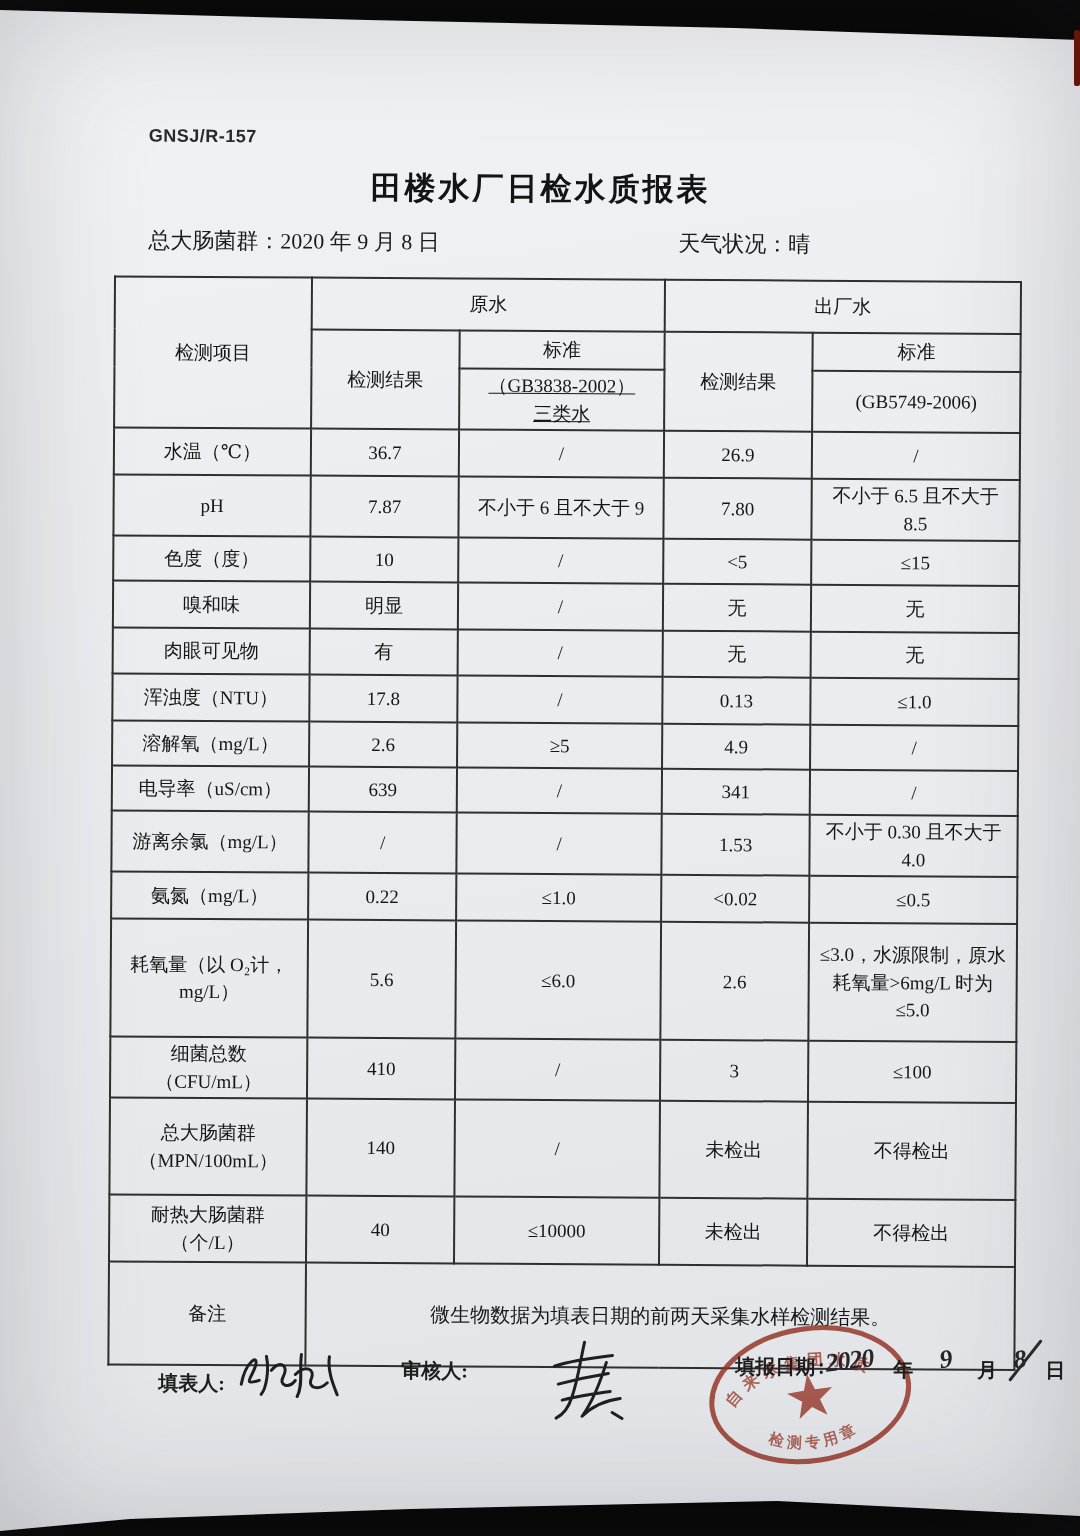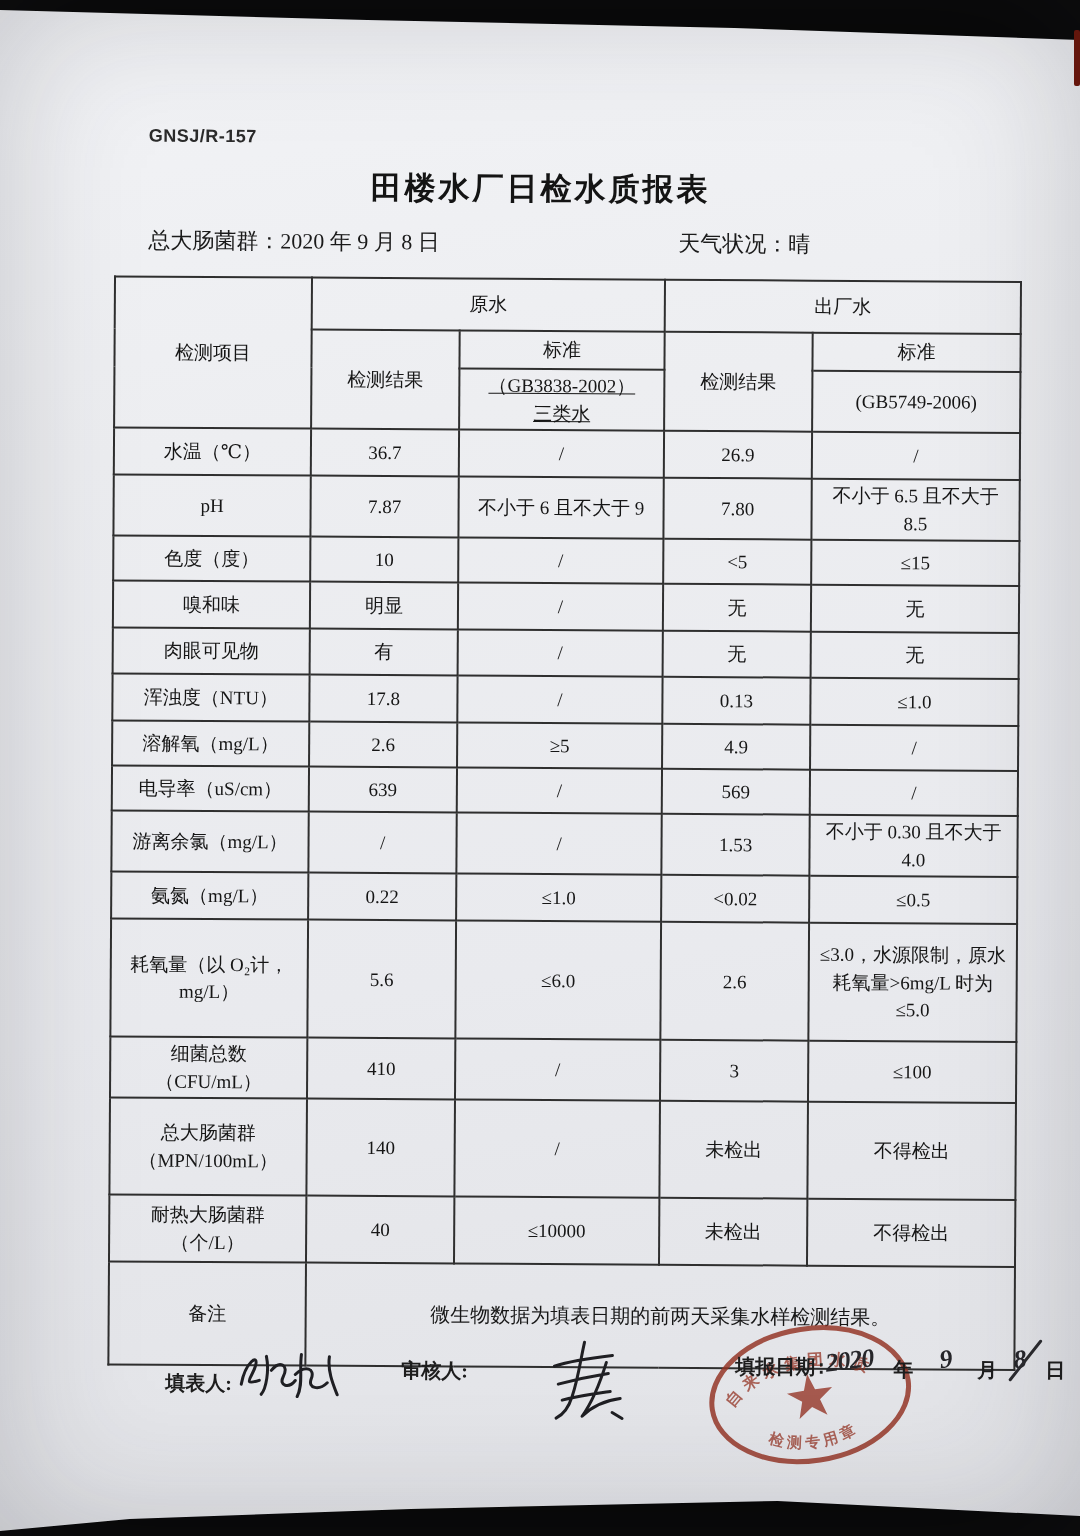--- a/index.html
+++ b/index.html
@@ -159,21 +159,21 @@
         <td>溶解氧（mg/L）</td>
         <td>2.6</td>
         <td>≥5</td>
         <td>4.9</td>
         <td>/</td>
       </tr>
       <tr style="height:45px">
         <td>电导率（uS/cm）</td>
         <td>639</td>
         <td>/</td>
-        <td>569</td>
+        <td>341</td>
         <td>/</td>
       </tr>
       <tr style="height:55px">
         <td>游离余氯（mg/L）</td>
         <td>/</td>
         <td>/</td>
         <td>1.53</td>
         <td>不小于 0.30 且不大于 4.0</td>
       </tr>
       <tr style="height:47px">
@@ -229,21 +229,21 @@
       </defs>
       <text font-size="16" fill="#943323" opacity="0.8" letter-spacing="6" font-weight="bold">
         <textPath href="#arcTop" startOffset="8%">自来水集团水质</textPath>
       </text>
       <text font-size="15" fill="#943323" opacity="0.8" letter-spacing="4" font-weight="bold">
         <textPath href="#arcBottom" startOffset="12%">检测专用章</textPath>
       </text>
     </g>
   </svg>
 
-  <span class="ft-label" style="left:172px; top:1372px;">填表人:</span>
+  <span class="ft-label" style="left:165px; top:1372px;">填表人:</span>
   <svg class="sig" style="left:240px; top:1346px;" width="108" height="58" viewBox="0 0 108 58">
     <path d="M8,40 C12,18 26,8 22,22 C19,33 8,42 26,36 M33,12 C36,26 33,44 28,50 M38,26 C46,16 56,20 50,32 C45,42 56,44 62,36 M68,10 C66,26 70,40 64,52 M62,30 C72,20 82,24 78,34 C74,44 86,46 94,38 M96,12 C94,26 100,40 104,50"></path>
   </svg>
   <span class="ft-label" style="left:408px; top:1358px;">审核人:</span>
   <svg class="sig" style="left:545px; top:1336px;" width="98" height="88" viewBox="0 0 98 88">
     <path d="M46,6 C42,24 40,42 34,60 C31,70 26,78 18,82 M16,30 C34,24 58,21 74,19 M20,48 C38,43 58,39 70,37 M24,64 C42,59 58,57 72,55 M68,26 C62,46 54,66 44,80 C54,70 68,64 82,62 M74,76 L84,82"></path>
   </svg>
 
   <span class="ft-label" style="left:742px; top:1352px;font-family:Liberation Mono, monospace;">填报日期:</span>
   <span class="hand hand-num" style="left:832px; top:1344px;">2020</span>

